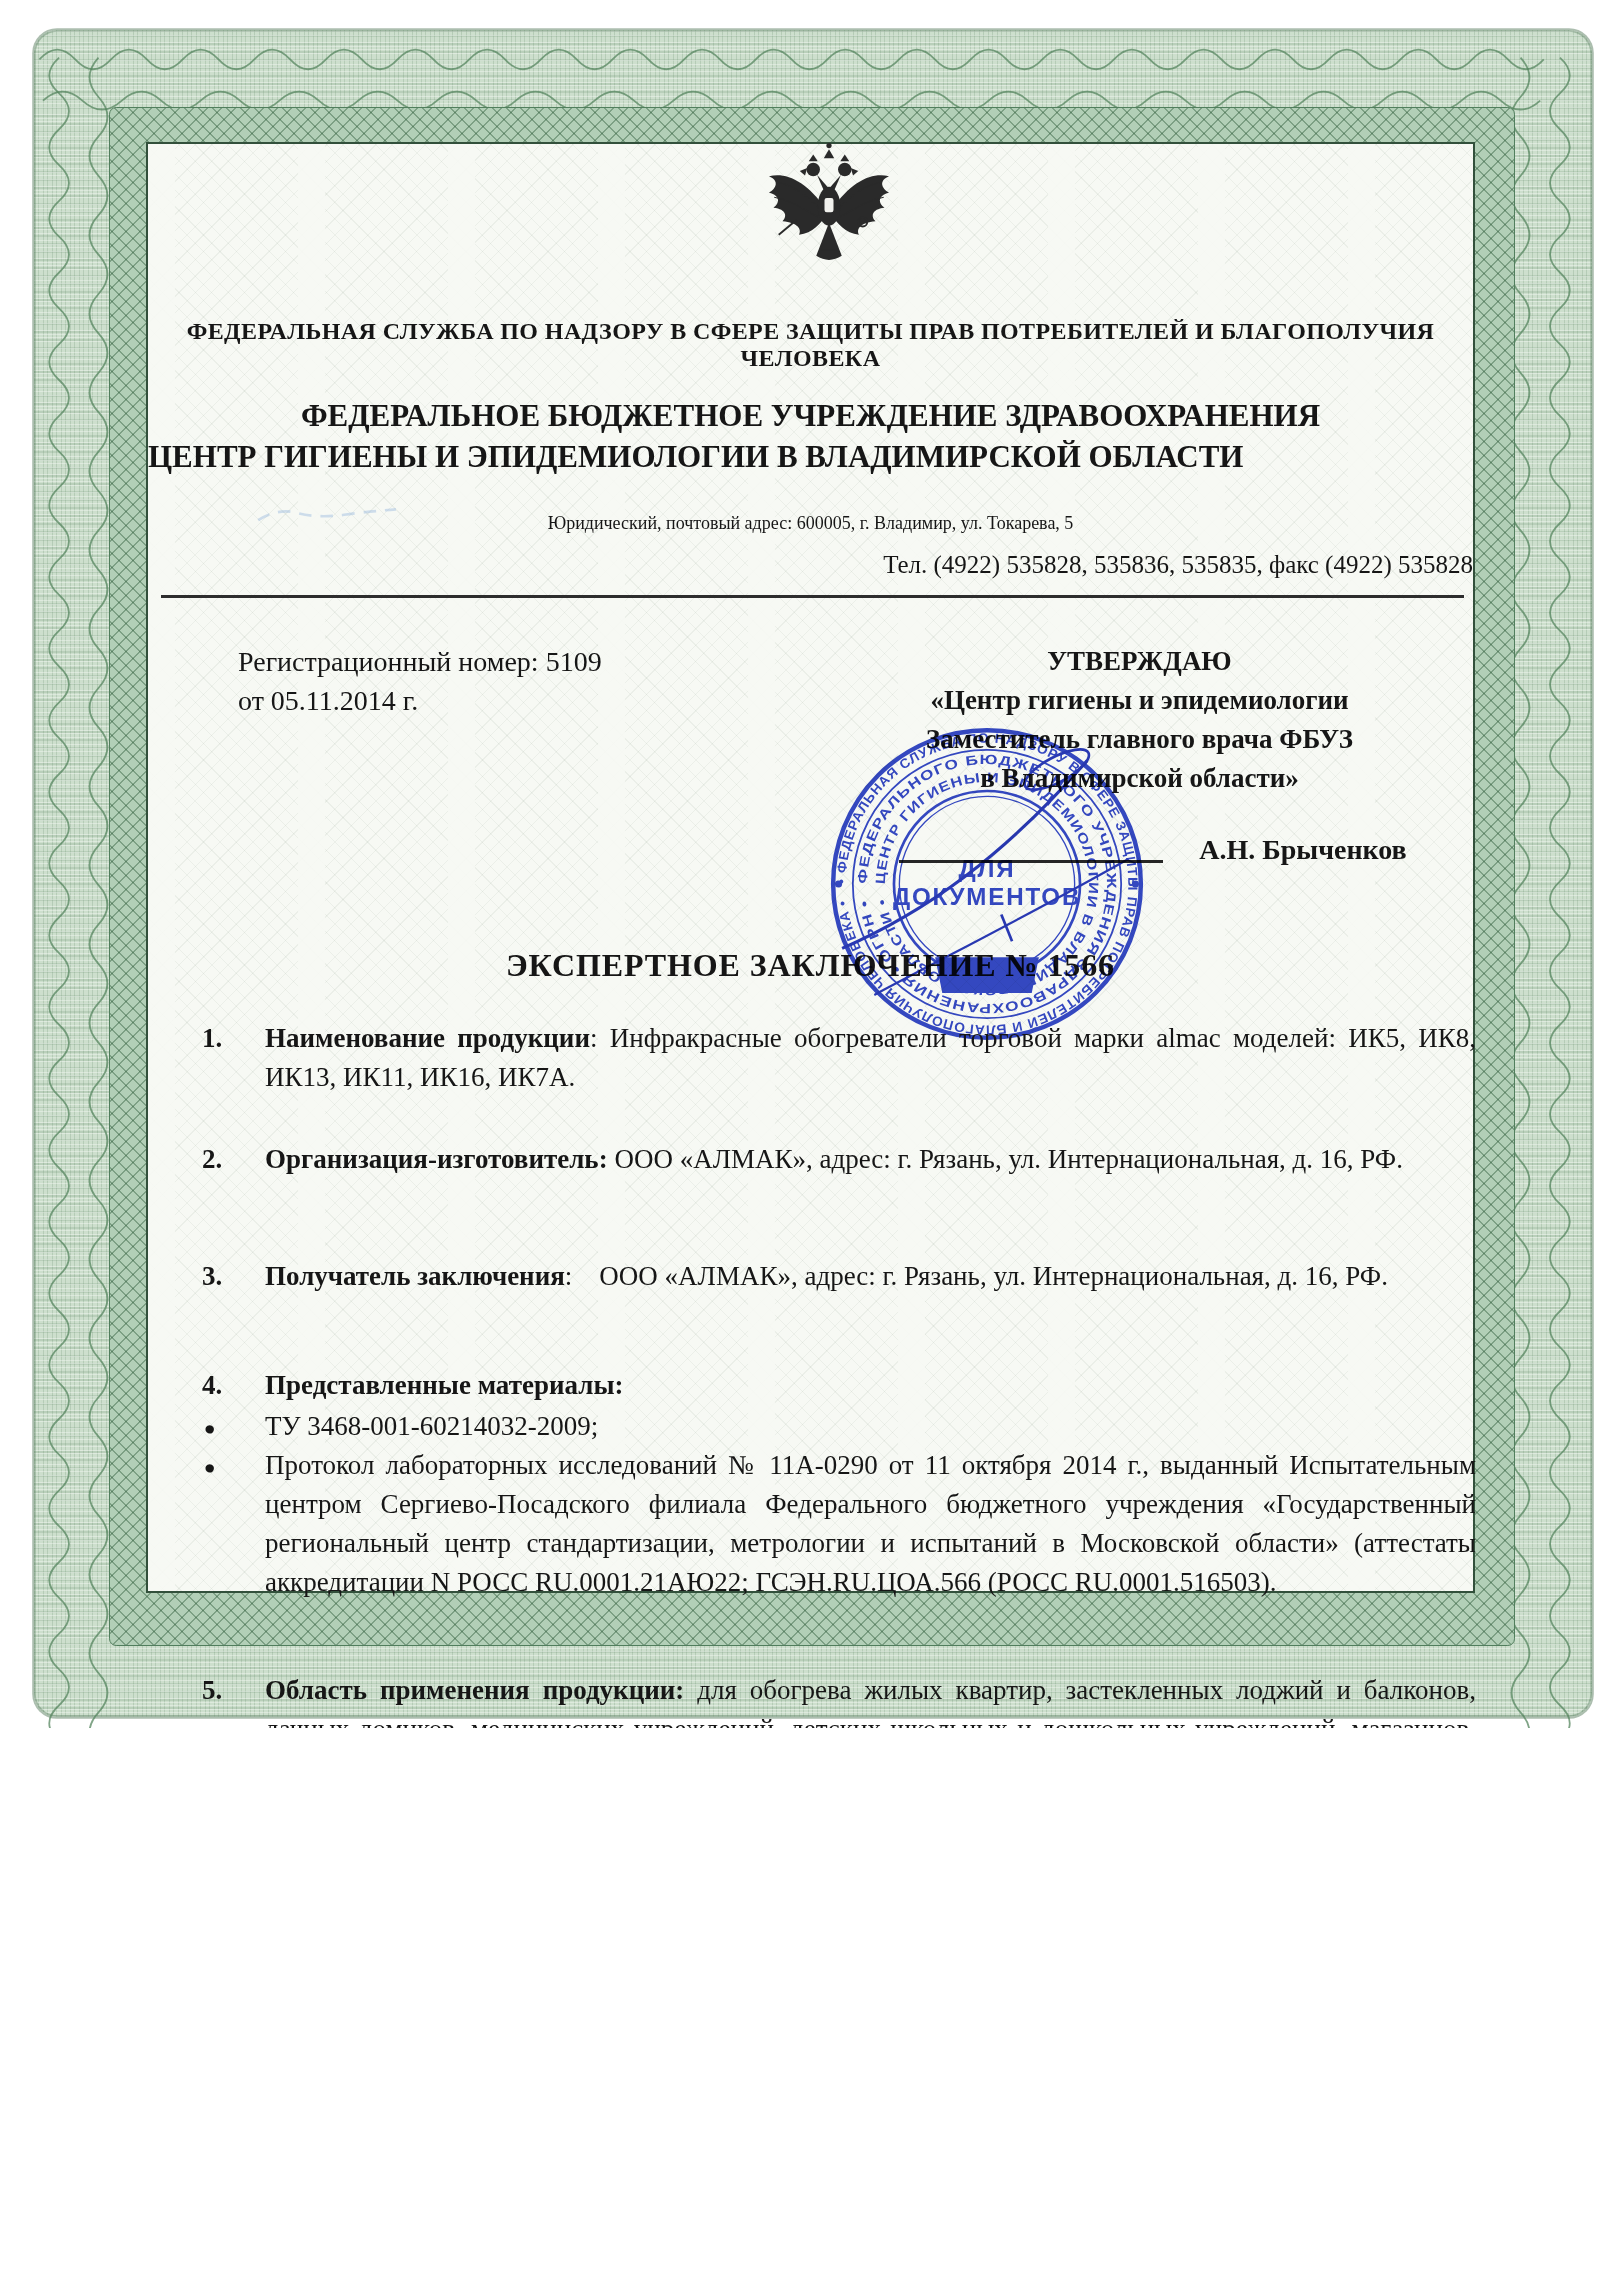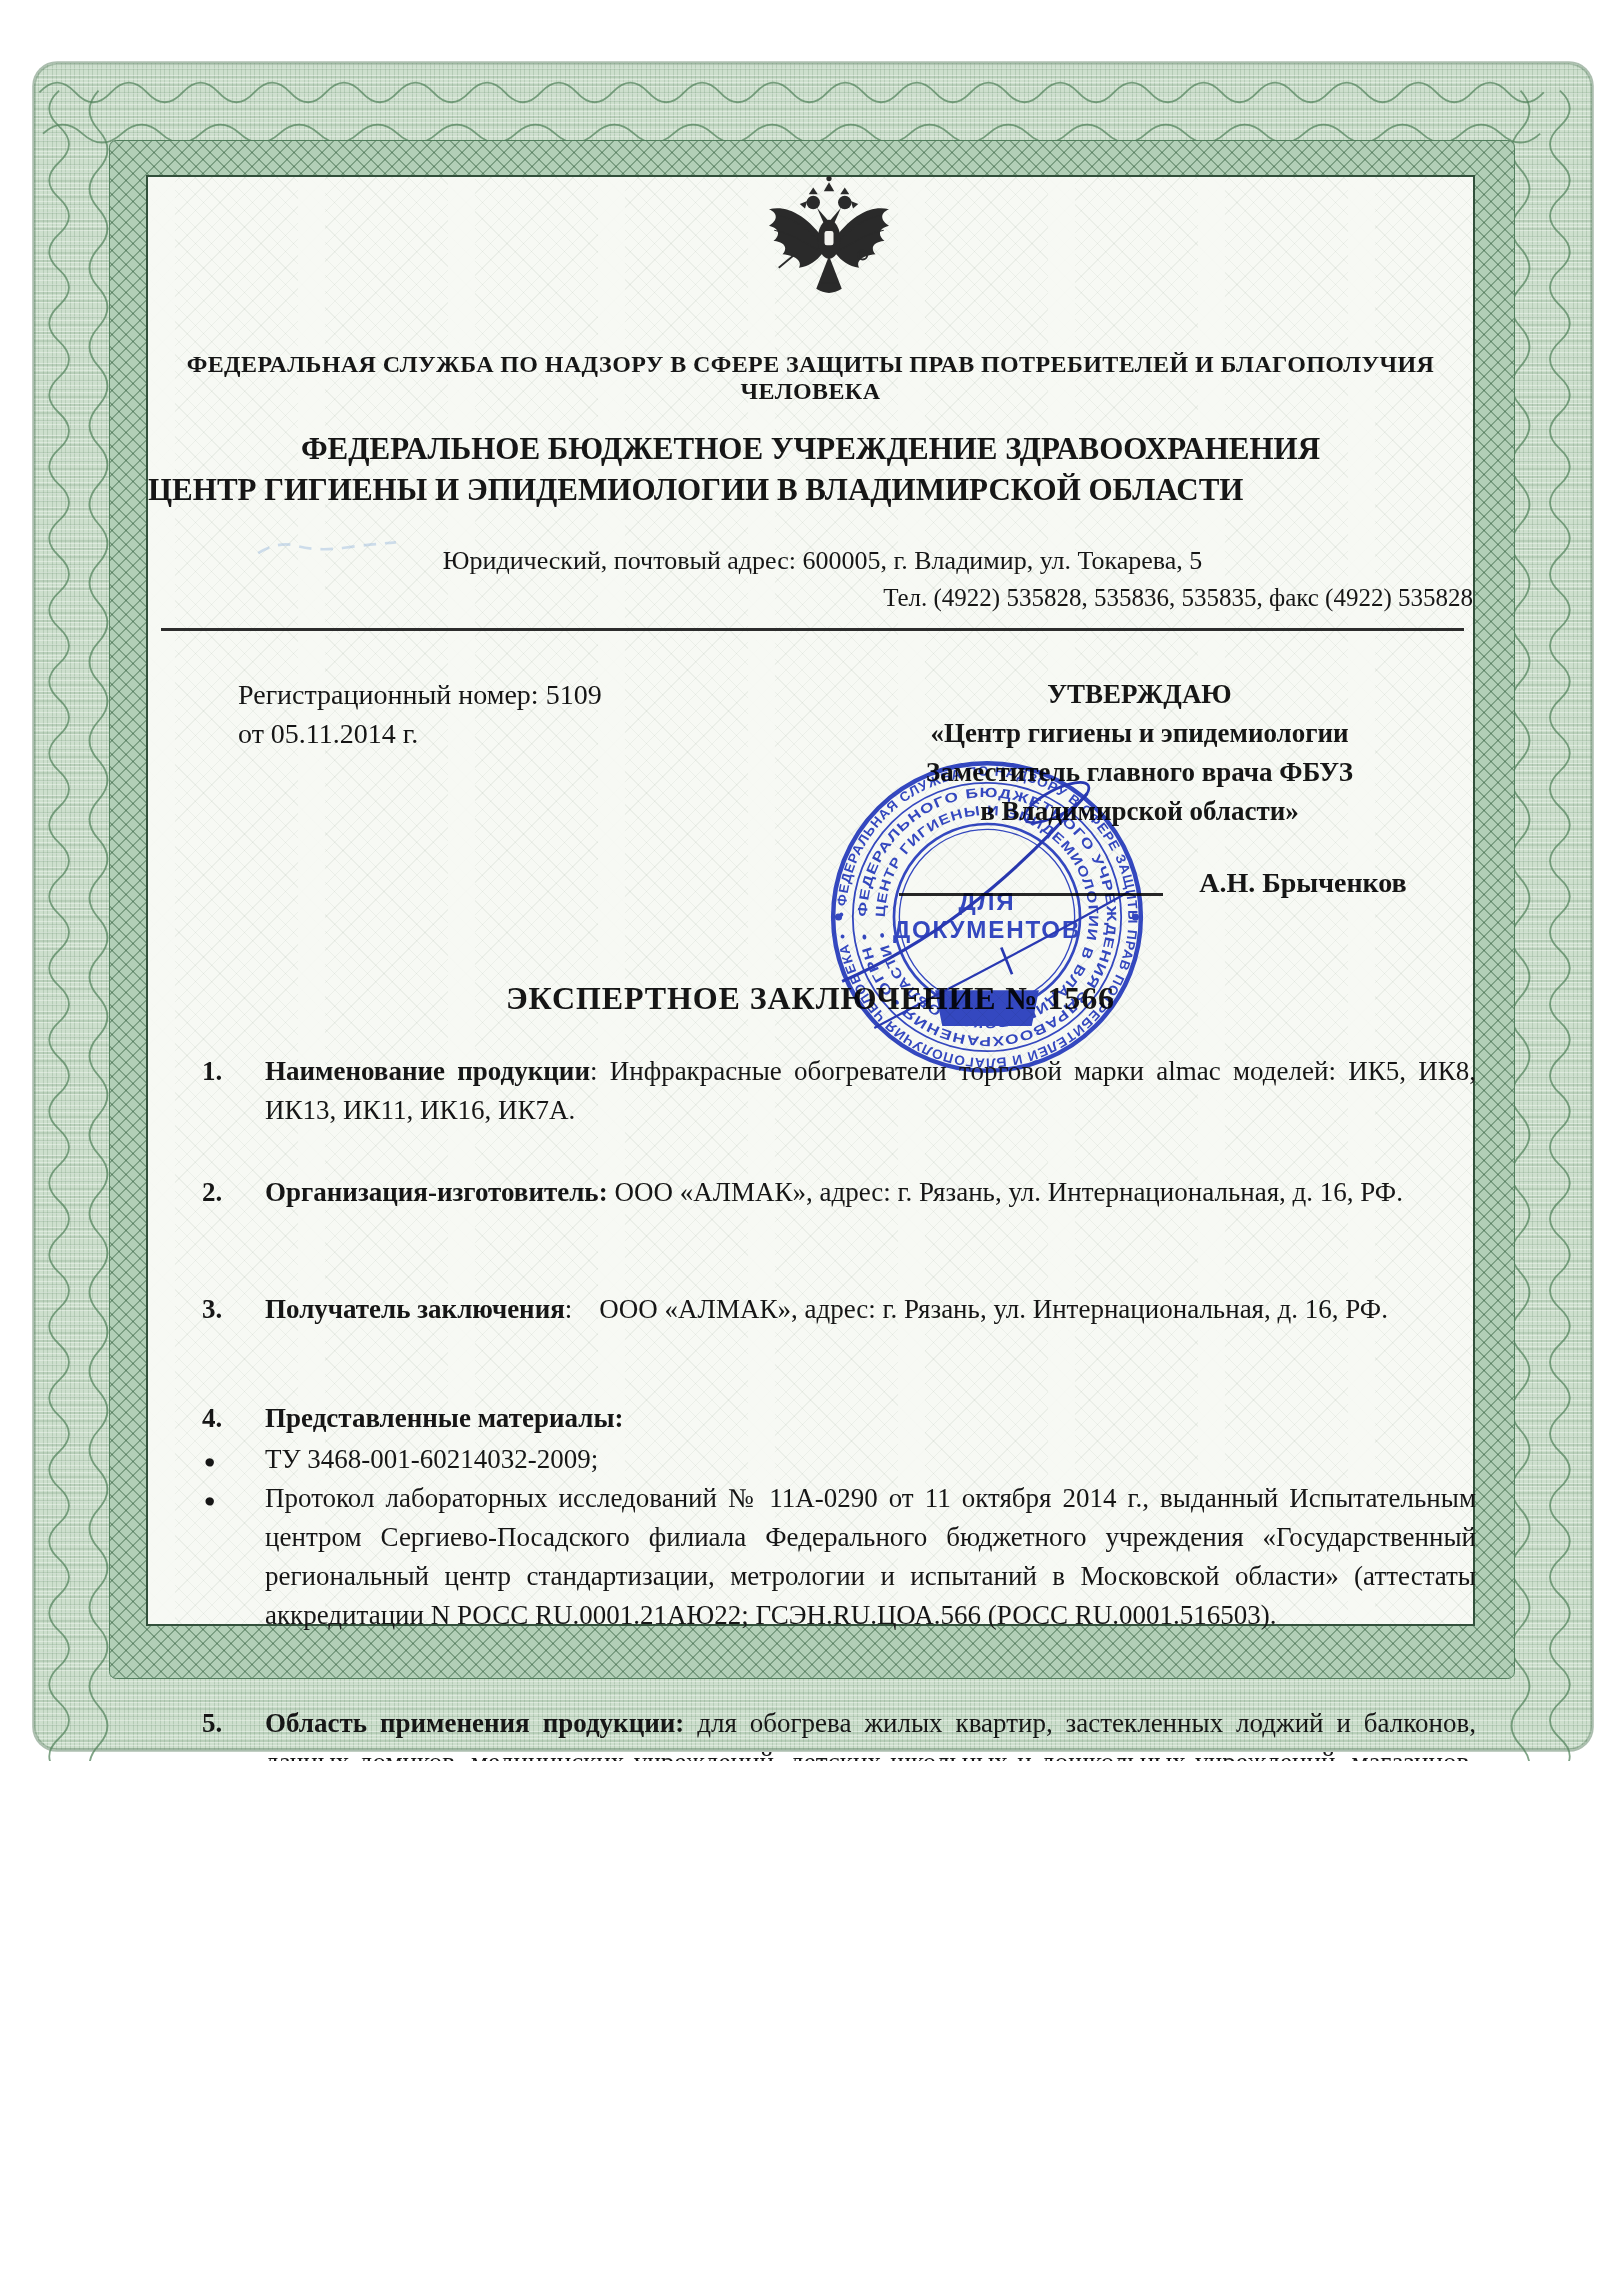--- a/index.html
+++ b/index.html
@@ -1,17 +1,17 @@
 <!DOCTYPE html>
 <html style="font-size:14.3px"><head>
 <meta charset="utf-8">
 <style>
   html,body{margin:0;padding:0;background:#ffffff;}
   .page{position:relative;width:1619px;height:1728px;background:#ffffff;overflow:hidden;
-        font-family:"Liberation Serif","DejaVu Serif",serif;color:#161616;margin-top:33px;}
+        font-family:"Liberation Serif","DejaVu Serif",serif;color:#161616;}
 
   
   .band1{position:absolute;top:30px;left:34px;right:27px;bottom:10.7px;border-radius:23px;
          background-color:#cddfcd;
          background-image:
            repeating-linear-gradient(0deg, rgba(255,255,255,.35) 0 0.9px, transparent 0.9px 3.6px),
            repeating-linear-gradient(90deg, rgba(86,128,92,.20) 0 0.9px, transparent 0.9px 4.5px),
            repeating-linear-gradient(0deg, rgba(86,128,92,.17) 0 1.8px, transparent 1.8px 8px);
          box-shadow:0 0 0 1.8px rgba(70,110,78,.45), inset 0 0 0 1.8px rgba(70,110,78,.35);}
   .waves{position:absolute;top:0;left:0;width:1619px;height:2293px;pointer-events:none;}
@@ -27,21 +27,21 @@
            repeating-linear-gradient(90deg, rgba(247,249,244,.9) 0 27px, rgba(247,249,244,0) 27px 150px),
            repeating-linear-gradient(45deg, rgba(96,120,96,.08) 0 0.9px, transparent 0.9px 11.6px),
            repeating-linear-gradient(-45deg, rgba(96,120,96,.08) 0 0.9px, transparent 0.9px 11.6px);}
 
   
   .frame > *{position:absolute;}
   .eagle{left:606px;top:-7.2px;width:150px;height:158px;}
   .agency{left:0;top:174px;width:100%;text-align:center;font-weight:bold;font-size:24px;letter-spacing:0.4px;}
   .org1{left:0;top:254px;width:100%;text-align:center;font-weight:bold;font-size:31px;}
   .org2{left:0;top:295px;width:100%;text-align:left;font-weight:bold;font-size:31px;}
-  .addr1{left:12px;top:369px;width:100%;text-align:center;font-size:26px;}
+  .addr1{left:0;top:369px;width:100%;text-align:center;font-size:18px;}
   .addr2{left:0;top:407px;width:100%;text-align:right;font-size:25px;}
   .rule{left:13.4px;top:451px;width:1303px;height:2.7px;background:#2d2d2d;}
   .regblock{left:90px;top:498px;width:555px;font-weight:normal;font-size:28px;line-height:39px;}
   .approval{left:723px;top:498px;width:537px;text-align:center;font-weight:bold;font-size:27px;line-height:39px;}
   .sigline{left:751px;top:716px;width:264px;height:2.7px;background:#262626;}
   .signer{left:1016px;top:690px;width:278px;text-align:center;font-weight:bold;font-size:28px;}
   .scribble{left:103px;top:351px;width:161px;height:36px;opacity:.4;}
   .title{left:0;top:803px;width:100%;text-align:center;font-weight:bold;font-size:32px;letter-spacing:0.9px;}
   .stamp{left:678px;top:579px;width:322px;height:322px;mix-blend-mode:multiply;opacity:.95;}
 

